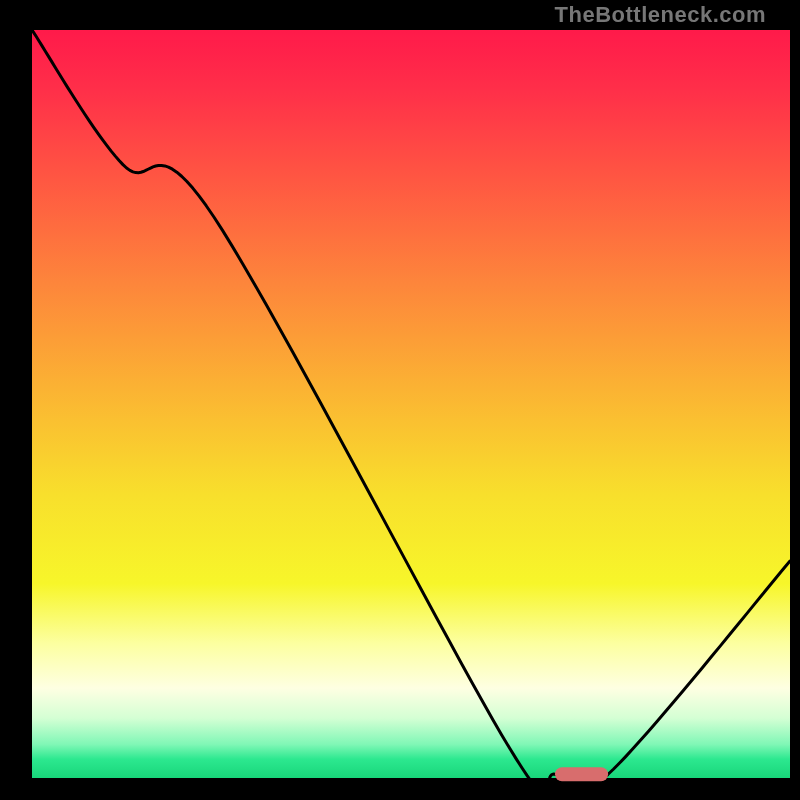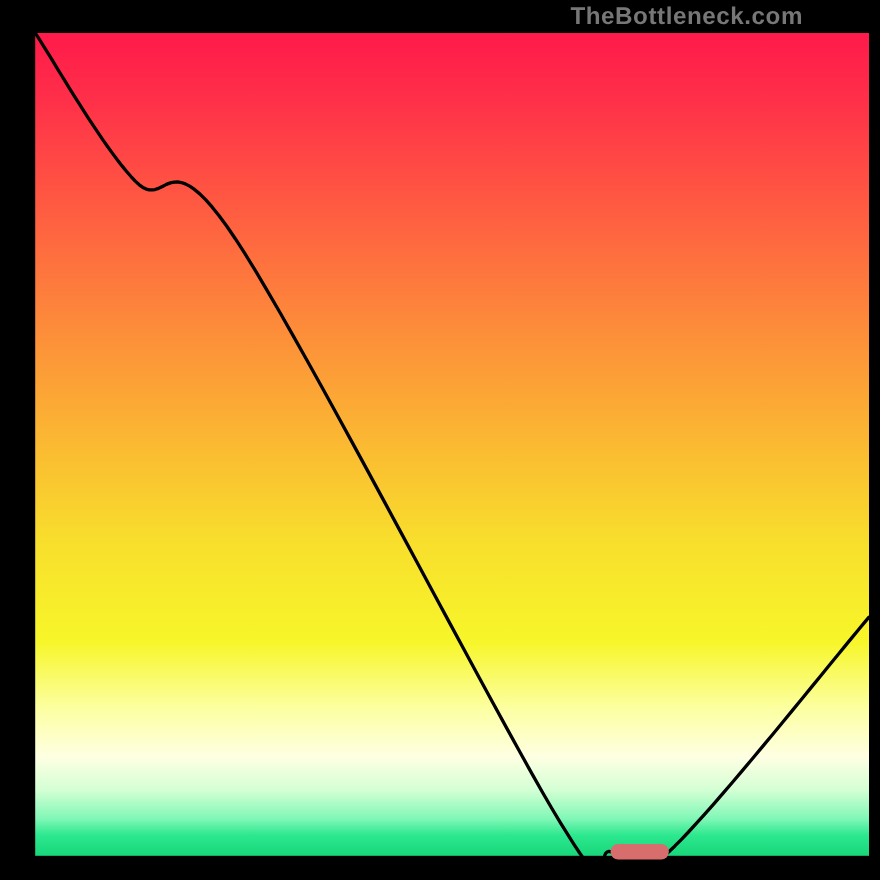--- a/index.html
+++ b/index.html
@@ -6,20 +6,21 @@
     margin: 0;
     padding: 0;
     width: 800px;
     height: 800px;
     background: #000;
   }
   #container {
     position: relative;
     width: 738px;
     height: 800px;
+    padding-left: 36px;
   }
   #watermark {
     position: absolute;
     top: 2px;
     right: 8px;
     font-family: Arial, sans-serif;
     font-size: 22px;
     font-weight: bold;
     color: #777;
     letter-spacing: 0.5px;

